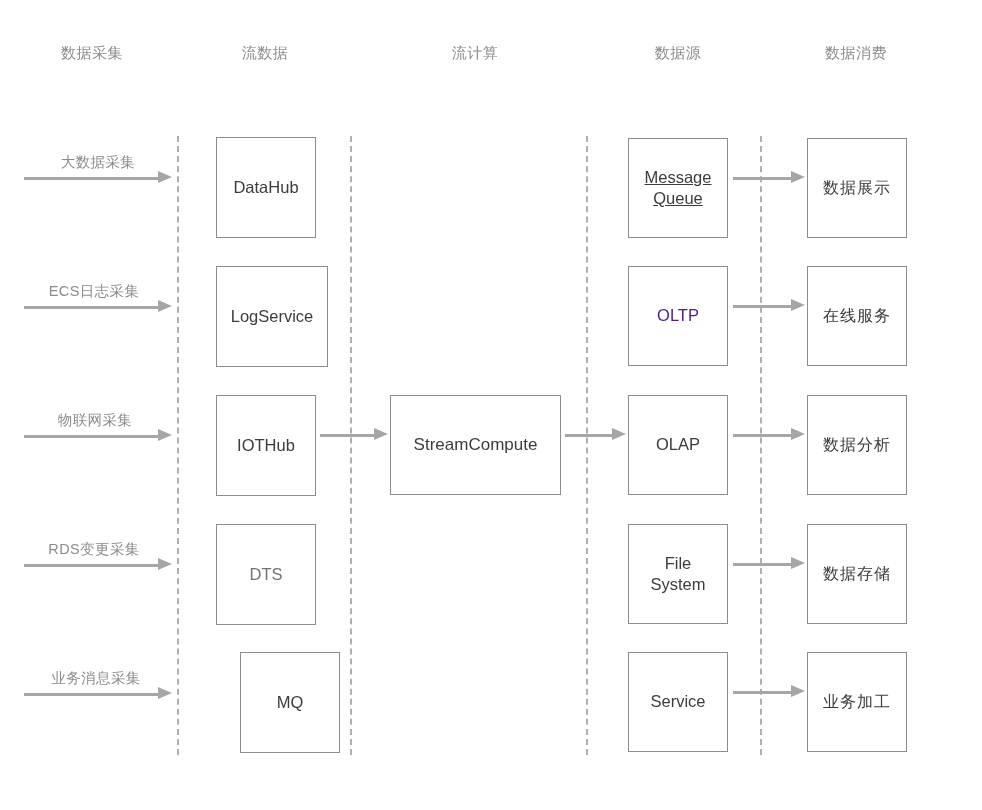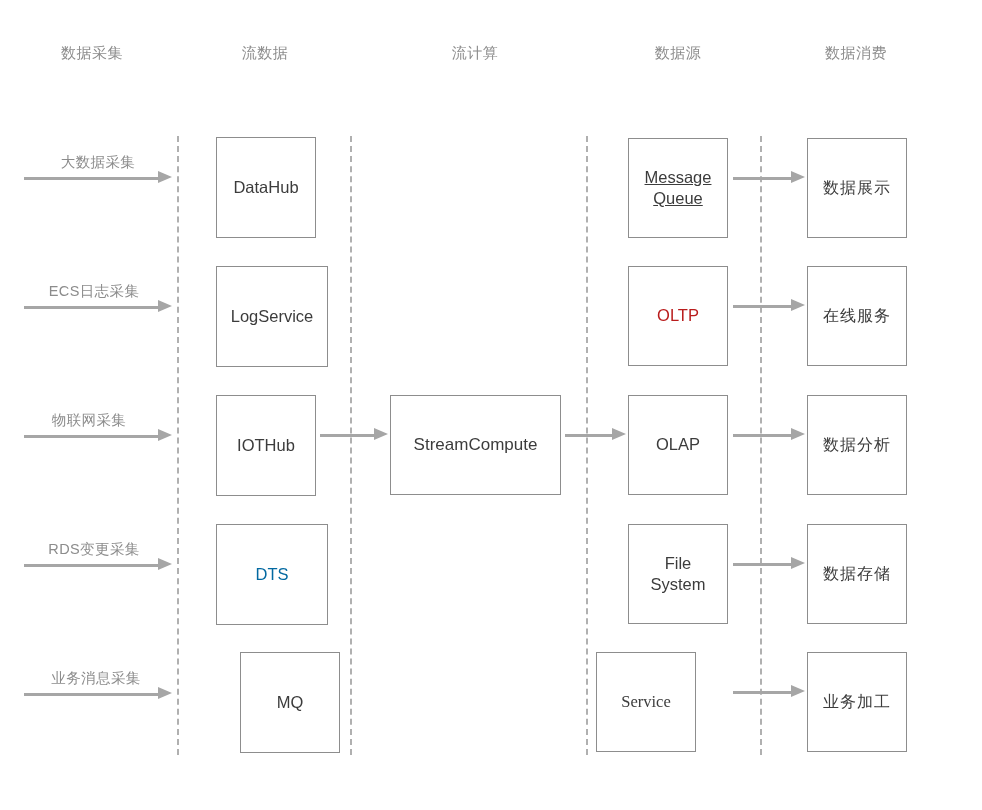--- a/index.html
+++ b/index.html
@@ -115,21 +115,21 @@
       <div class="src-label" style="left: 98px; top: 153px; color: rgb(140, 140, 140);">大数据采集</div>
       <div class="arrow" style="left: 24px; top: 168px; width: 148px;">
         <div class="shaft" style="width: 135px; background: rgb(166, 166, 166);"></div>
         <div class="head" style="left: 134px; border-left-color: rgb(166, 166, 166);"></div>
       </div>
       <div class="src-label" style="left: 94px; top: 282px; color: rgb(140, 140, 140);">ECS日志采集</div>
       <div class="arrow" style="left: 24px; top: 297px; width: 148px;">
         <div class="shaft" style="width: 135px; background: rgb(166, 166, 166);"></div>
         <div class="head" style="left: 134px; border-left-color: rgb(166, 166, 166);"></div>
       </div>
-      <div class="src-label" style="left: 89px; top: 411px; color: rgb(140, 140, 140);">物联网采集</div>
+      <div class="src-label" style="left: 95px; top: 411px; color: rgb(140, 140, 140);">物联网采集</div>
       <div class="arrow" style="left: 24px; top: 426px; width: 148px;">
         <div class="shaft" style="width: 135px; background: rgb(166, 166, 166);"></div>
         <div class="head" style="left: 134px; border-left-color: rgb(166, 166, 166);"></div>
       </div>
       <div class="src-label" style="left: 94px; top: 540px; color: rgb(140, 140, 140);">RDS变更采集</div>
       <div class="arrow" style="left: 24px; top: 555px; width: 148px;">
         <div class="shaft" style="width: 135px; background: rgb(166, 166, 166);"></div>
         <div class="head" style="left: 134px; border-left-color: rgb(166, 166, 166);"></div>
       </div>
       <div class="src-label" style="left: 96px; top: 669px; color: rgb(140, 140, 140);">业务消息采集</div>
@@ -141,42 +141,42 @@
   <div id="nodes-layer">
       <div class="node" style="left: 216px; top: 137px; width: 100px; height: 101px; border-color: rgb(141, 141, 141); color: rgb(60, 60, 60);">
         <span>DataHub</span>
       </div>
       <div class="node" style="left: 216px; top: 266px; width: 112px; height: 101px; border-color: rgb(141, 141, 141); color: rgb(60, 60, 60);">
         <span>LogService</span>
       </div>
       <div class="node" style="left: 216px; top: 395px; width: 100px; height: 101px; border-color: rgb(141, 141, 141); color: rgb(60, 60, 60);">
         <span>IOTHub</span>
       </div>
-      <div class="node" style="left: 216px; top: 524px; width: 112px; height: 101px; border-color: rgb(141, 141, 141); color: #0369a1;">
+      <div class="node" style="left: 216px; top: 524px; width: 100px; height: 101px; border-color: rgb(141, 141, 141); color: #737373;">
         <span>DTS</span>
       </div>
       <div class="node" style="left: 216px; top: 652px; width: 100px; height: 101px; border-color: rgb(141, 141, 141); color: rgb(60, 60, 60); margin-left: 24px;">
         <span>MQ</span>
       </div>
       <div class="node wide" style="left: 390px; top: 395px; width: 171px; height: 100px; border-color: rgb(141, 141, 141); color: rgb(60, 60, 60);">
         <span>StreamCompute</span>
       </div>
       <div class="node" style="left: 628px; top: 138px; width: 100px; height: 100px; border-color: rgb(141, 141, 141); color: rgb(60, 60, 60); text-decoration: underline;">
         <span>Message<br>Queue</span>
       </div>
-      <div class="node" style="left: 628px; top: 266px; width: 100px; height: 100px; border-color: rgb(141, 141, 141); color: #b91c1c;">
+      <div class="node" style="left: 628px; top: 266px; width: 100px; height: 100px; border-color: rgb(141, 141, 141); color: #4c1d95;">
         <span>OLTP</span>
       </div>
       <div class="node" style="left: 628px; top: 395px; width: 100px; height: 100px; border-color: rgb(141, 141, 141); color: rgb(60, 60, 60);">
         <span>OLAP</span>
       </div>
       <div class="node" style="left: 628px; top: 524px; width: 100px; height: 100px; border-color: rgb(141, 141, 141); color: rgb(60, 60, 60);">
         <span>File<br>System</span>
       </div>
-      <div class="node" style="left: 596px; top: 652px; width: 100px; height: 100px; border-color: rgb(141, 141, 141); color: rgb(60, 60, 60); font-family: Liberation Serif, serif;">
+      <div class="node" style="left: 628px; top: 652px; width: 100px; height: 100px; border-color: rgb(141, 141, 141); color: rgb(60, 60, 60);">
         <span>Service</span>
       </div>
       <div class="node cn" style="left: 807px; top: 138px; width: 100px; height: 100px; border-color: rgb(141, 141, 141); color: rgb(60, 60, 60);">
         <span>数据展示</span>
       </div>
       <div class="node cn" style="left: 807px; top: 266px; width: 100px; height: 100px; border-color: rgb(141, 141, 141); color: rgb(60, 60, 60);">
         <span>在线服务</span>
       </div>
       <div class="node cn" style="left: 807px; top: 395px; width: 100px; height: 100px; border-color: rgb(141, 141, 141); color: rgb(60, 60, 60);">
         <span>数据分析</span>

